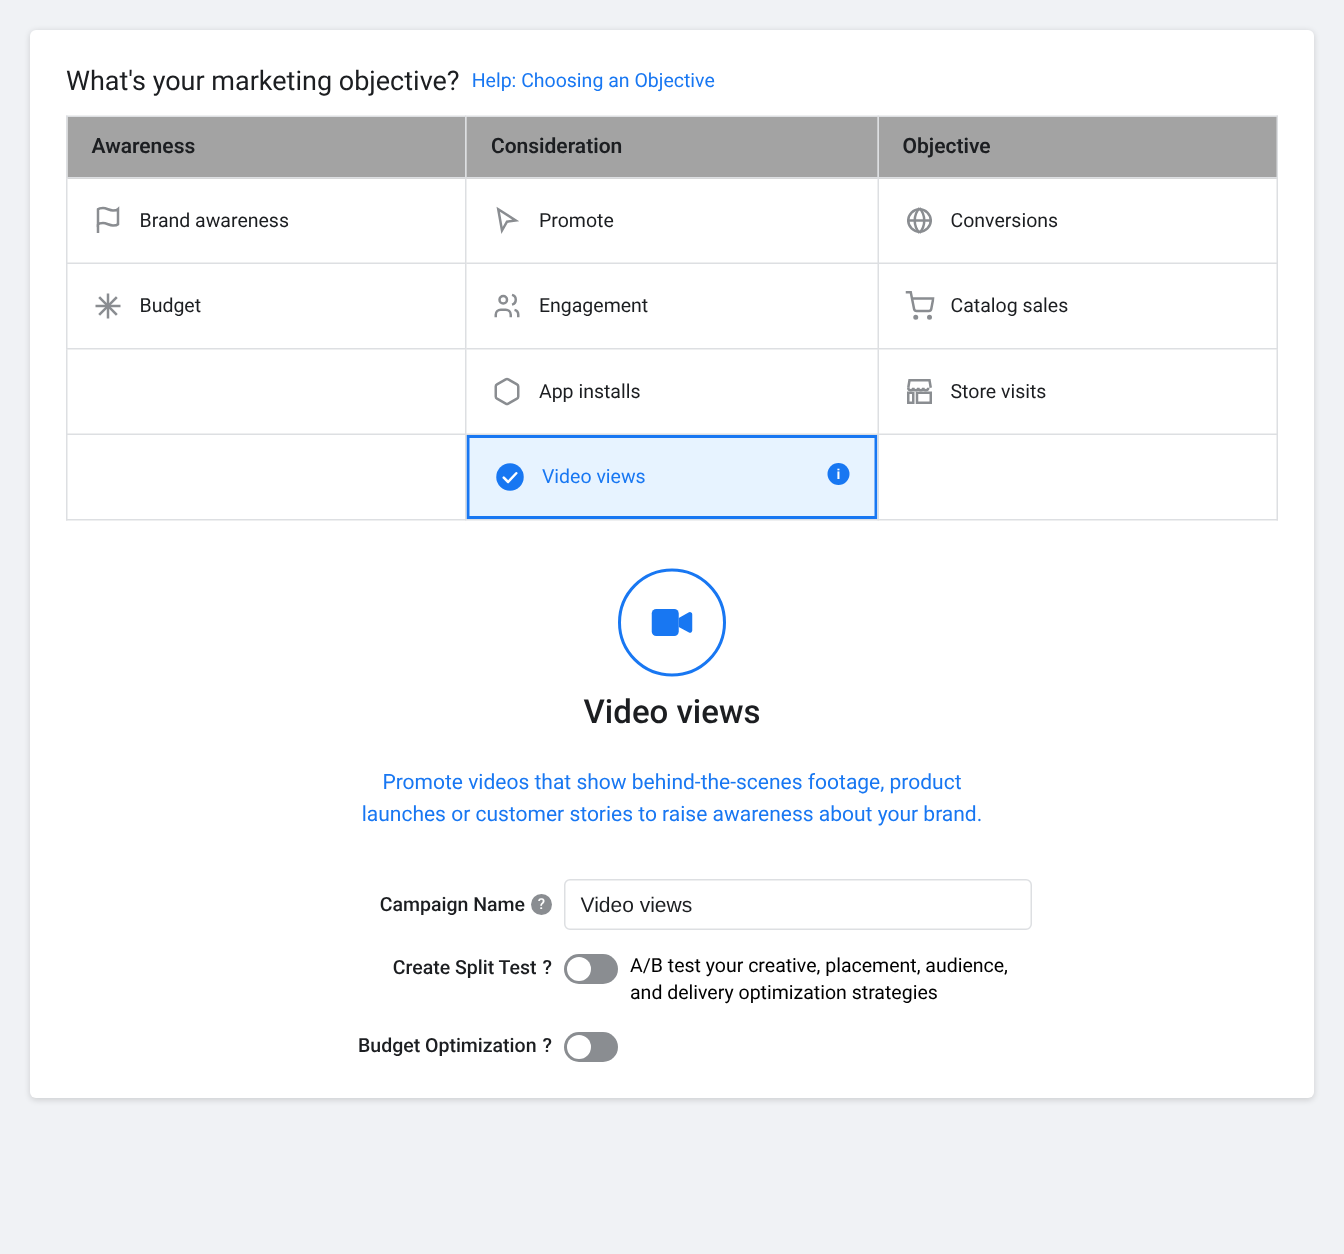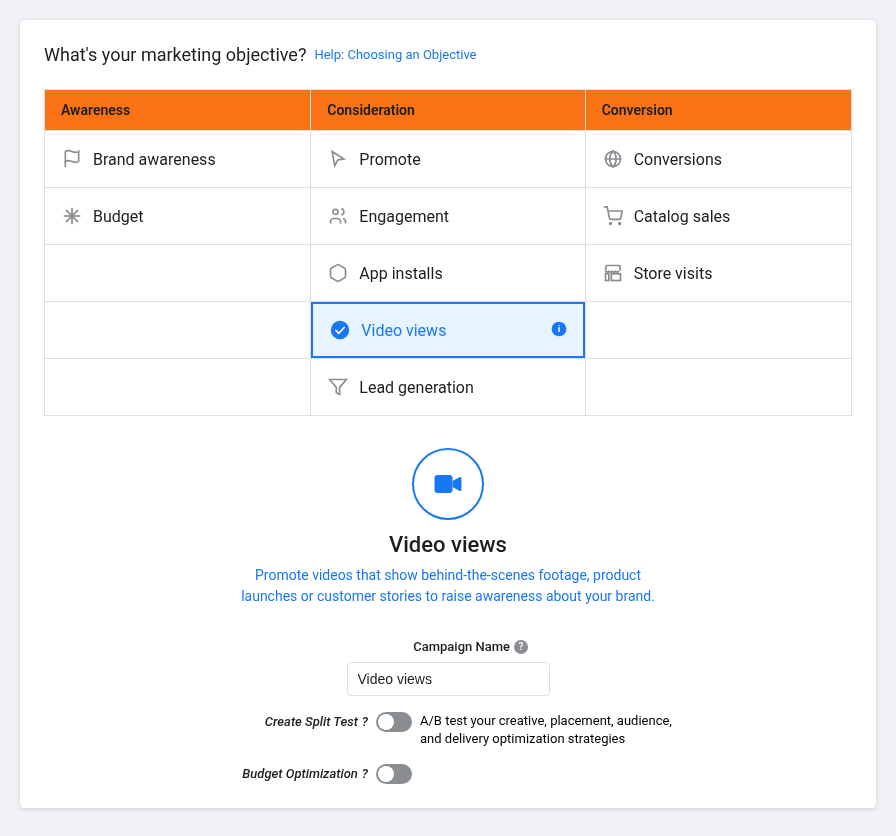--- a/index.html
+++ b/index.html
@@ -16,21 +16,21 @@
       background: #fff;
       border-radius: 4px;
       box-shadow: 0 1px 4px rgba(0,0,0,0.15);
       width: 856px;
       padding: 24px;
     }
     .page-header {
       display: flex;
       align-items: center;
       gap: 8px;
-      margin-bottom: 24px;
+      margin-bottom: 12px;
     }
     .page-title {
       font-size: 18px;
       font-weight: 400;
       color: #1c1e21;
     }
     .help-link {
       font-size: 13px;
       color: #1877f2;
       text-decoration: none;
@@ -41,42 +41,42 @@
       width: 100%;
       border-collapse: collapse;
       border: 1px solid #dddfe2;
     }
     .objectives-table th {
       padding: 12px 16px;
       text-align: left;
       font-weight: 600;
       font-size: 14px;
       color: #1c1e21;
-      background: #f97316;
+      background: #a3a3a3;
       border: 1px solid #dddfe2;
     }
     .objectives-table td {
       padding: 0;
       border: 1px solid #dddfe2;
       vertical-align: top;
     }
     .obj-cell {
       display: flex;
       align-items: center;
       gap: 10px;
       padding: 14px 16px;
       cursor: pointer;
       min-height: 56px;
     }
     .obj-cell.selected {
       background: #e7f3ff;
       border: 2px solid #1877f2;
     }
     .obj-cell .obj-label {
-      font-size: 16px;
+      font-size: 13px;
       color: #1c1e21;
     }
     .obj-cell.selected .obj-label {
       color: #1877f2;
     }
     .obj-icon {
       width: 22px;
       height: 22px;
       display: flex;
       align-items: center;
@@ -117,35 +117,34 @@
       font-size: 22px;
       font-weight: 500;
       color: #1c1e21;
     }
     .selection-desc {
       font-size: 14px;
       color: #1877f2;
       text-align: center;
       max-width: 420px;
       line-height: 1.5;
+      margin-top: 16px;
     }
     .form-section {
       margin-top: 24px;
       width: 100%;
       display: flex;
       flex-direction: column;
       align-items: center;
       gap: 16px;
     }
     .form-row {
       display: flex;
-      align-items: center;
       gap: 8px;
       width: 480px;
-      flex-direction: column;
     }
     .form-label {
       font-size: 13px;
       color: #1c1e21;
       font-weight: 500;
       min-width: 160px;
       text-align: right;
       display: flex;
       align-items: center;
       gap: 4px;
@@ -182,21 +181,20 @@
       font-size: 13px;
       color: #1c1e21;
       font-weight: 500;
       min-width: 160px;
       text-align: right;
       display: flex;
       align-items: center;
       gap: 4px;
       justify-content: flex-end;
       padding-top: 2px;
-      font-style: italic;
     }
     .toggle-switch {
       width: 36px;
       height: 20px;
       background: #8a8d91;
       border-radius: 10px;
       position: relative;
       cursor: pointer;
       flex-shrink: 0;
     }
@@ -229,21 +227,21 @@
   <div class="page-header">
     <h1 class="page-title">What's your marketing objective?</h1>
     <a class="help-link">Help: Choosing an Objective</a>
   </div>
 
   <table class="objectives-table">
     <thead>
       <tr>
         <th class="col-awareness">Awareness</th>
         <th class="col-consideration">Consideration</th>
-        <th class="col-conversion">Conversion</th>
+        <th class="col-conversion">Objective</th>
       </tr>
     </thead>
     <tbody>
 
       <tr>
         <td>
           <div class="obj-cell">
             <span class="obj-icon">
               <svg viewBox="0 0 24 24" fill="none" stroke="#8a8d91" stroke-width="2">
                 <path d="M4 15s1-1 4-1 5 2 8 2 4-1 4-1V3s-1 1-4 1-5-2-8-2-4 1-4 1z"></path>
@@ -359,34 +357,20 @@
               <svg width="16" height="16" viewBox="0 0 24 24" fill="#1877f2">
                 <circle cx="12" cy="12" r="11"></circle>
                 <text x="12" y="17" text-anchor="middle" fill="#fff" font-size="14" font-weight="bold" font-family="Arial">i</text>
               </svg>
             </span>
           </div>
         </td>
         <td class="empty-cell"></td>
       </tr>
 
-      <tr>
-        <td class="empty-cell"></td>
-        <td>
-          <div class="obj-cell">
-            <span class="obj-icon">
-              <svg viewBox="0 0 24 24" fill="none" stroke="#8a8d91" stroke-width="2">
-                <polygon points="22 3 2 3 10 12.46 10 19 14 21 14 12.46 22 3"></polygon>
-              </svg>
-            </span>
-            <span class="obj-label">Lead generation</span>
-          </div>
-        </td>
-        <td class="empty-cell"></td>
-      </tr>
 
     </tbody>
   </table>
 
   <div class="selection-detail">
     <div class="selection-icon-circle">
       <svg width="36" height="36" viewBox="0 0 24 24" fill="#1877f2">
         <path d="M15 10l4.553-2.531A1 1 0 0 1 21 8.4v7.198a1 1 0 0 1-1.447.894L15 14v-4z"></path>
         <rect x="3" y="6" width="12" height="12" rx="2" ry="2" fill="#1877f2"></rect>
       </svg>

